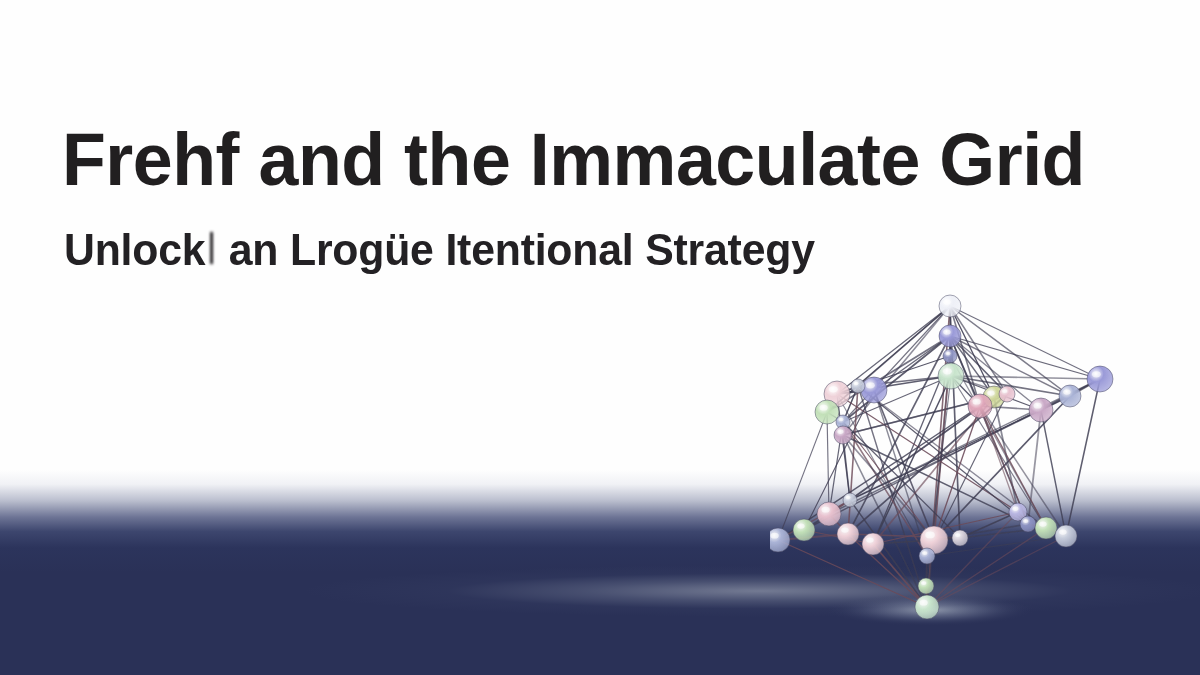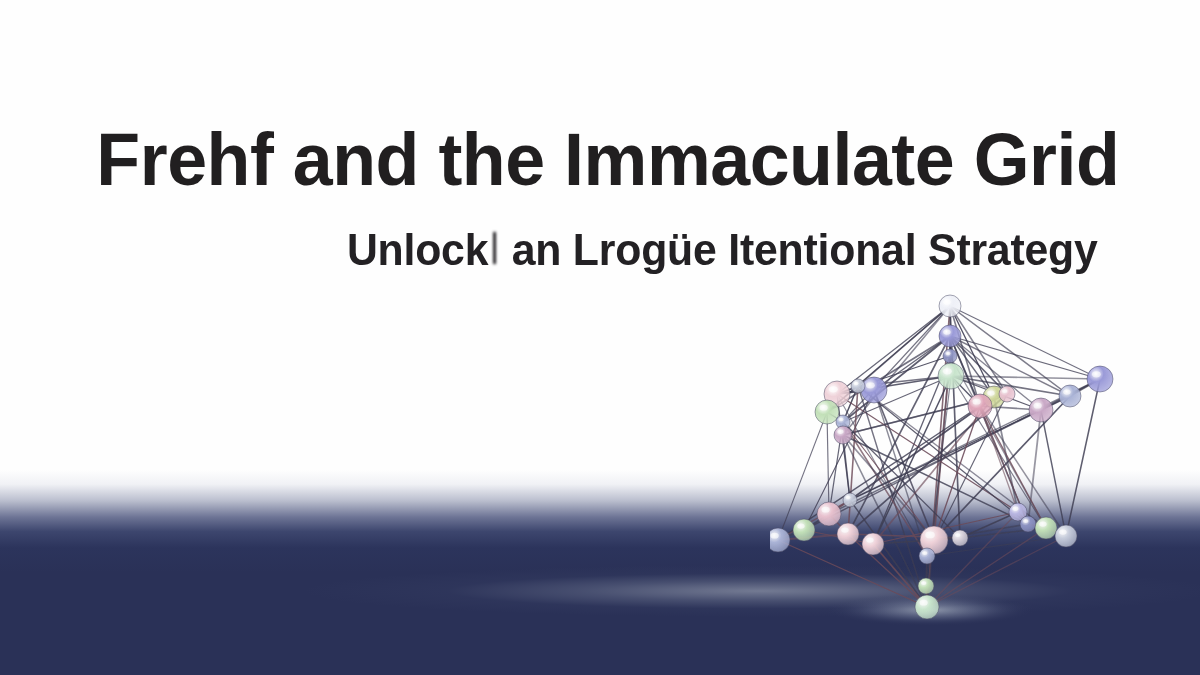--- a/index.html
+++ b/index.html
@@ -57,21 +57,20 @@
         rgba(42,49,87,0) 100%);
     pointer-events: none;
   }
 
   
   .headline-block {
     position: absolute;
     left: 62px;
     top: 118px;
     width: 1090px;
-    text-align: right;
   }
   .headline {
     margin: 0;
     font-family: "Liberation Sans Narrow", "Liberation Sans", sans-serif;
     font-size: 74px;
     line-height: 84px;
     font-weight: bold;
     letter-spacing: -0.5px;
     color: #211f20;
     white-space: nowrap;

